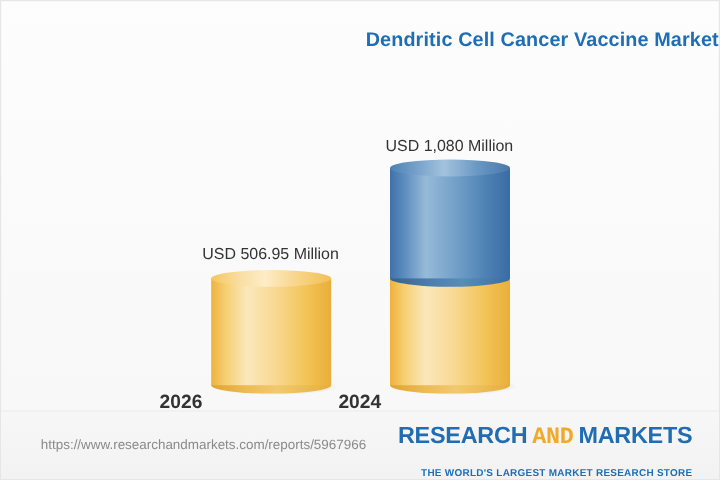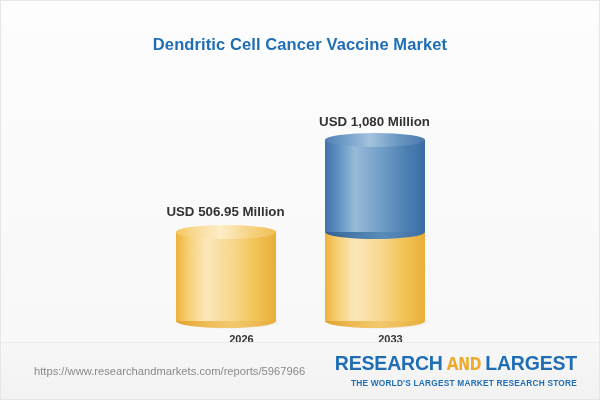--- a/index.html
+++ b/index.html
@@ -20,23 +20,22 @@
     height: 400px;
     box-sizing: border-box;
     background: linear-gradient(180deg, #fdfdfd 0%, #f7f7f7 100%);
     border: 1px solid #e6e6e6;
   }
 
   
   .header {
     position: absolute;
     top: 0; left: 0; right: 0;
-    padding-top: 1px;
-    text-align: center;
-    margin-top: 32px;
+    padding-top: 22px;
+    text-align: right;
   }
   .chart-title {
     font-size: 16.5px;
     font-weight: bold;
     color: #1f6eb5;
     letter-spacing: 0.1px;
     line-height: 20px;
   }
   .chart-subtitle {
     margin-top: 9px;
@@ -60,34 +59,34 @@
   }
   .bar-group.g0 { left: 132px; width: 185px; }
   .bar-group.g1 { left: 281px; width: 185px; }
 
   .value-label {
     position: absolute;
     left: 0;
     width: 185px;
     text-align: center;
     font-size: 13.3px;
-    font-weight: bold;
+    font-weight: normal;
     color: #333333;
     white-space: nowrap;
   }
   .g0 .value-label { bottom: 126px; margin-top: 27px; }
   .g1 .value-label { bottom: 216px; }
 
   .cat-label {
     position: absolute;
-    left: 16px;
+    left: 0;
     bottom: 0;
     width: 185px;
-    text-align: center;
-    font-size: 11px;
+    text-align: left;
+    font-size: 16px;
     font-weight: bold;
     color: #333333;
   }
 
   
   .cyl {
     position: absolute;
     left: 43px;
     width: 100px;
   }
@@ -206,21 +205,21 @@
   .logo-main {
     font-size: 19.5px;
     font-weight: bold;
     letter-spacing: -0.2px;
     line-height: 21px;
     white-space: nowrap;
   }
   .logo-word-blue { color: #1f6eb5; margin-top: 44px; }
   .logo-word-gold { color: #f0a92b; font-family: Liberation Mono, monospace; }
   .logo-tagline {
-    margin-top: 2px;
+    margin-top: 14px;
     font-size: 8.3px;
     font-weight: bold;
     color: #1f6eb5;
     letter-spacing: 0.22px;
     white-space: nowrap;
   }
 </style>
 </head>
 <body>
 
@@ -260,27 +259,27 @@
           <div class="seg-body"></div>
         </div>
 
         <div class="seg fill-blue" style="bottom:89px; height:99px;">
           <div class="seg-bottom"></div>
           <div class="seg-body"></div>
           <div class="seg-top"></div>
         </div>
       </div>
 
-      <div class="cat-label">2033</div>
+      <div class="cat-label">2024</div>
     </div>
 
   </div>
 
   <div class="footer">
     <div class="footer-url">https://www.researchandmarkets.com/reports/5967966</div>
 
     <div class="logo">
-      <div class="logo-main"><span class="logo-word-blue">RESEARCH</span><span class="logo-word-gold" style="margin:0 4px;">AND</span><span class="logo-word-blue">LARGEST</span></div>
+      <div class="logo-main"><span class="logo-word-blue">RESEARCH</span><span class="logo-word-gold" style="margin:0 4px;">AND</span><span class="logo-word-blue">MARKETS</span></div>
       <div class="logo-tagline">THE WORLD'S LARGEST MARKET RESEARCH STORE</div>
     </div>
   </div>
 
 </div>
 
 </body></html>

